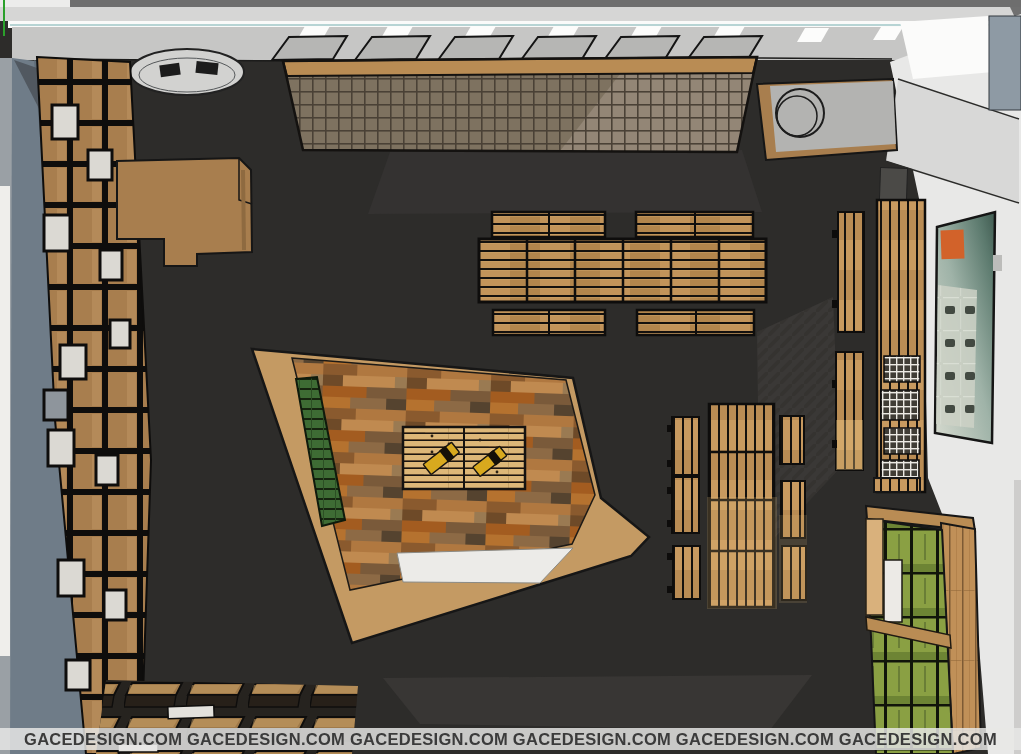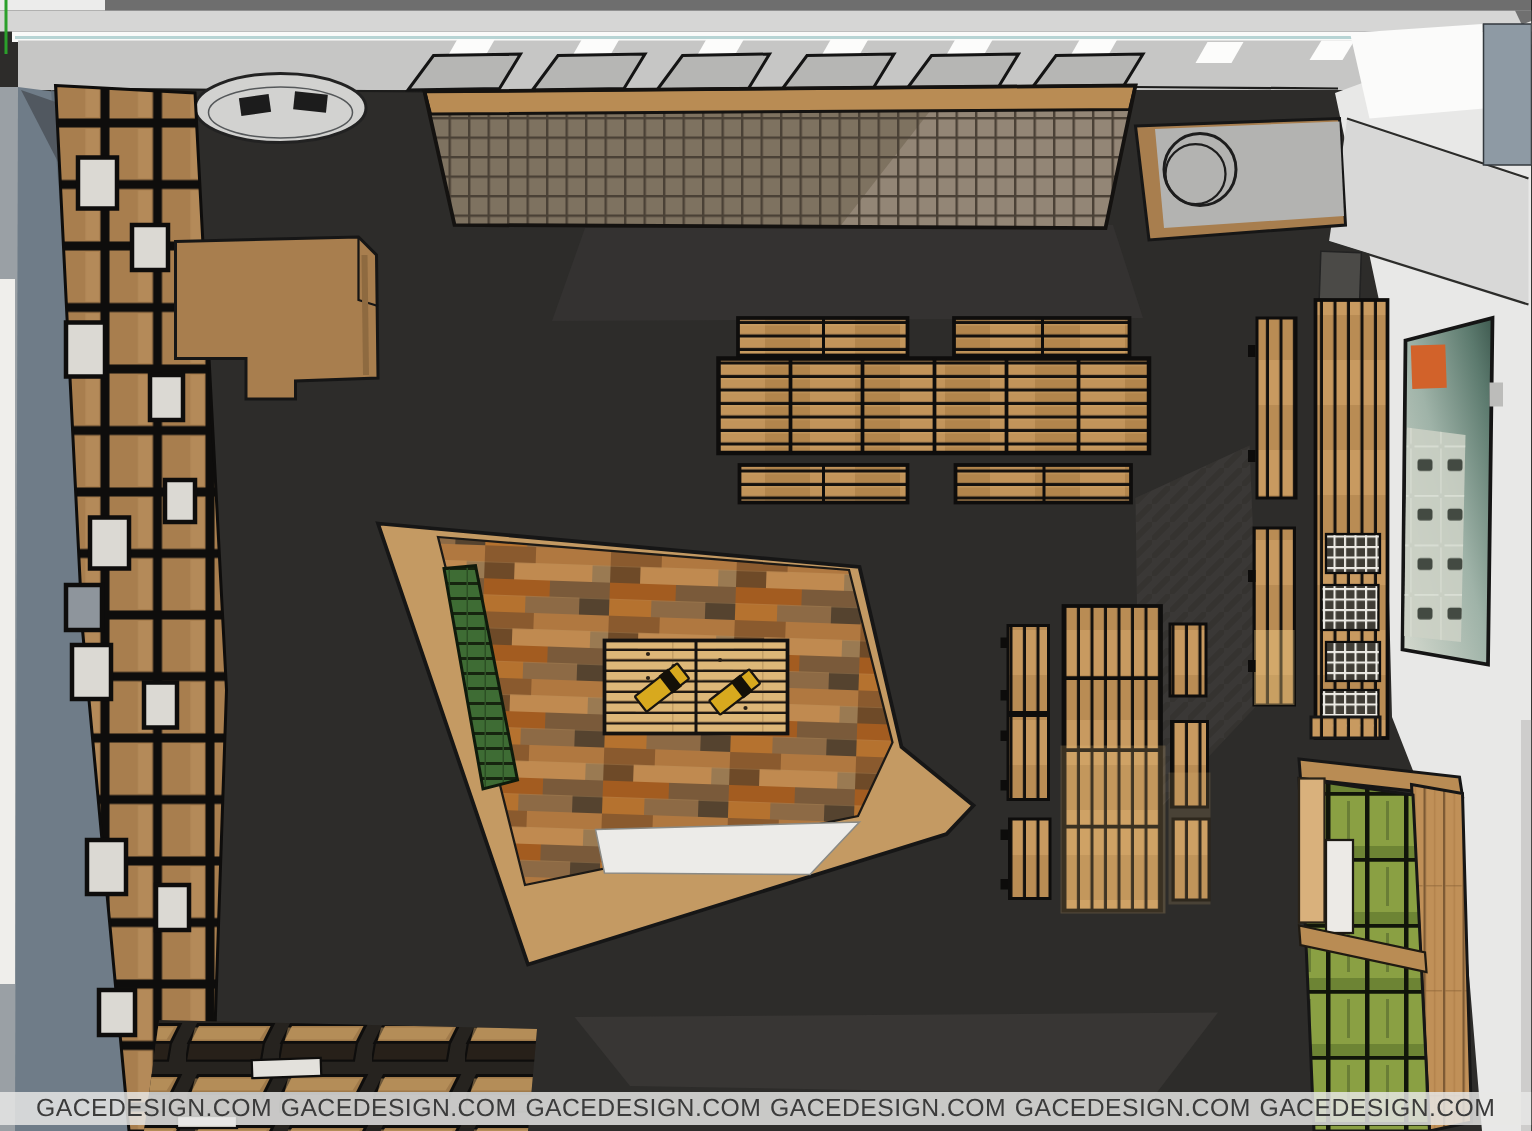--- a/index.html
+++ b/index.html
@@ -20,21 +20,21 @@
   .f-orange{fill:var(--poster-orange)}
   .f-yellow{fill:var(--chair-yellow)}
   .f-bar{fill:var(--ceiling-bar)}
   .f-axis{fill:var(--axis-green)}
   .watermark-bar{
     position:absolute;left:0;top:728px;width:1021px;height:22px;
     background:var(--watermark-bg,rgba(231,231,230,.84));
     display:flex;justify-content:space-between;align-items:center;
     padding:0 24px;box-sizing:border-box;
     color:var(--watermark-text,#3b3b3b);
-    font-size:16.5px;font-weight:400;letter-spacing:.3px;white-space:nowrap;
+    font-size:16.5px;font-weight:700;letter-spacing:.3px;white-space:nowrap;
   }
 </style>
 </head>
 <body>
 
 <div class="stage">
 <svg width="1021" height="754" viewBox="0 0 1021 754">
   <defs>
     <pattern id="slatH" width="60" height="9" patternUnits="userSpaceOnUse">
       <rect x="0" y="0" width="30" height="7" fill="#c2945a"></rect>

